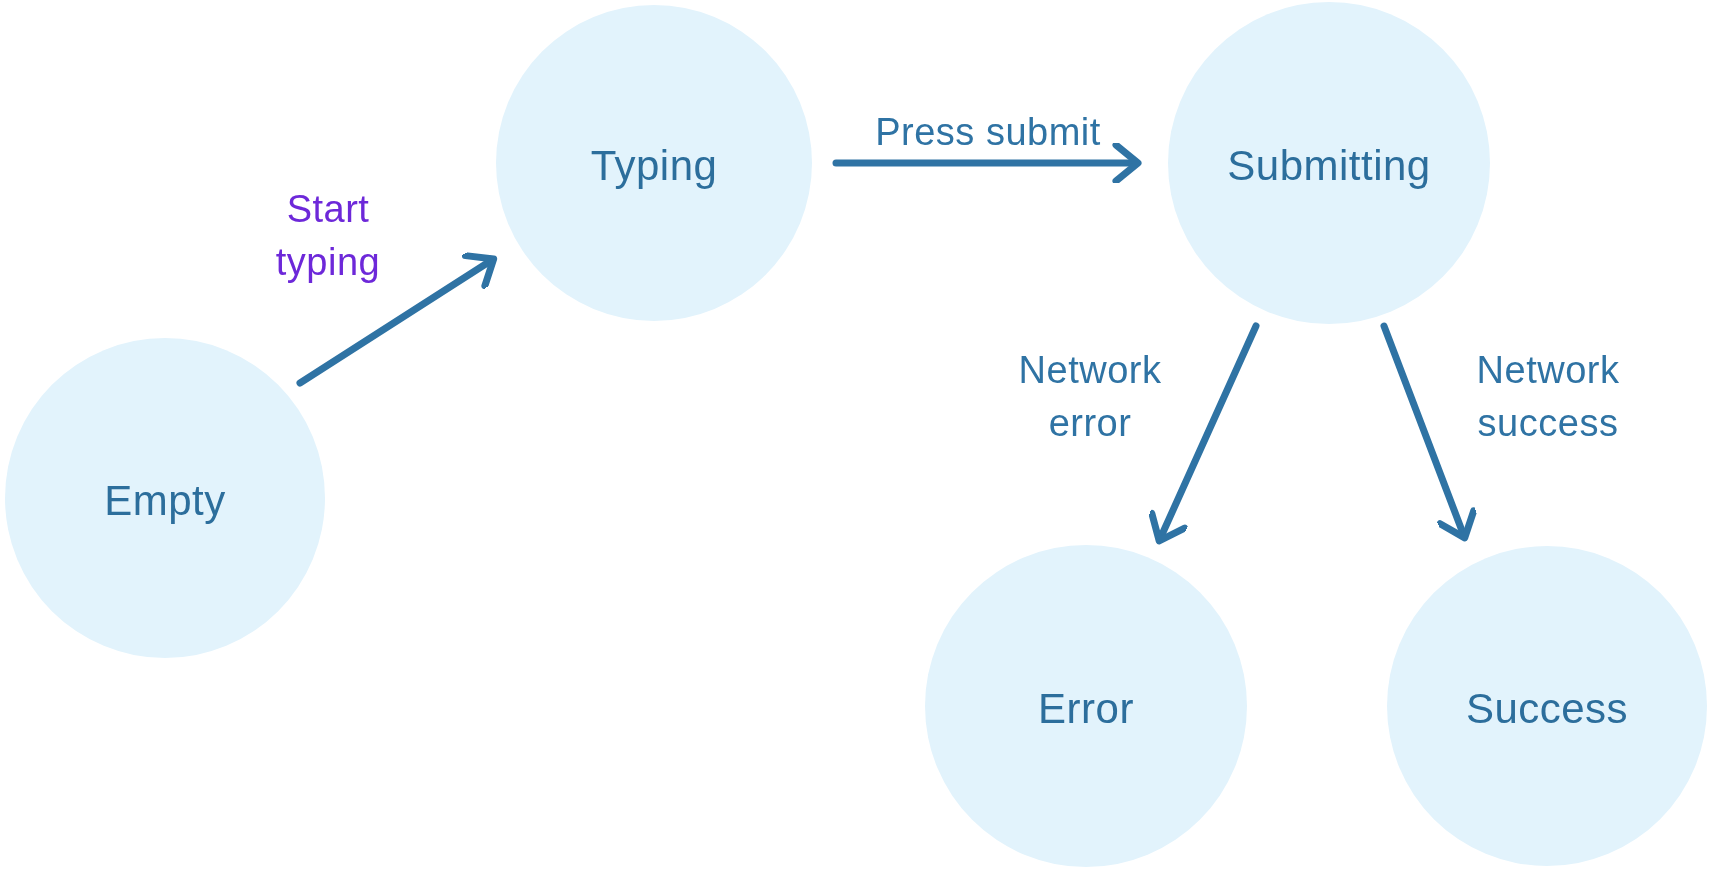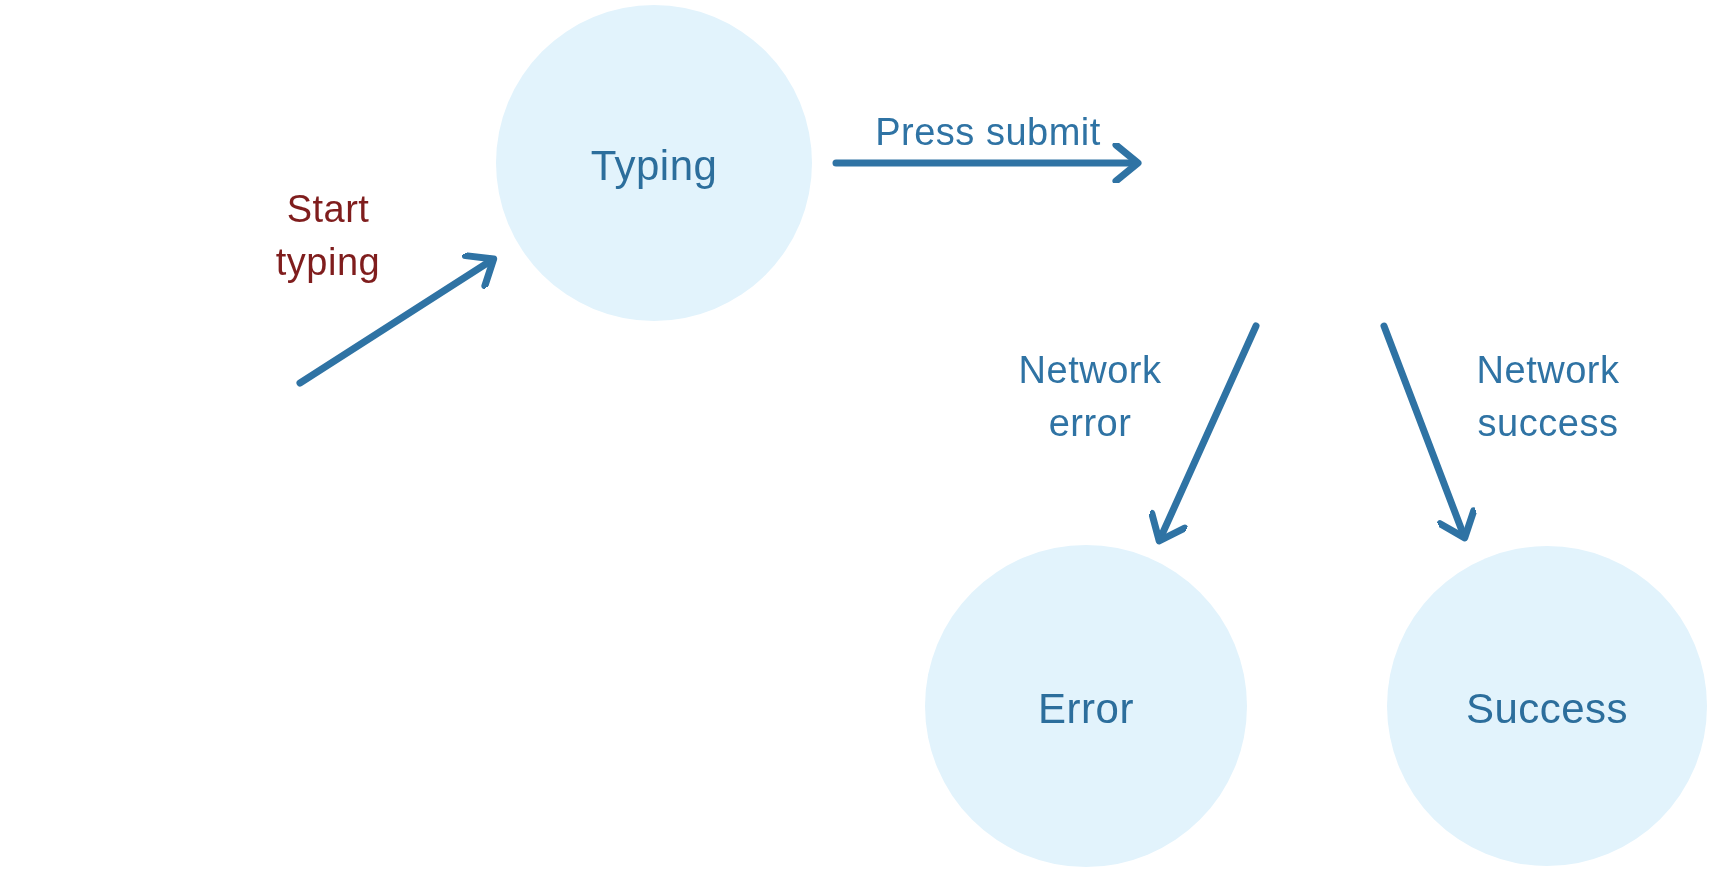--- a/index.html
+++ b/index.html
@@ -61,31 +61,37 @@
       <marker id="arrowhead" viewBox="0 0 40 40" refX="31" refY="20" markerWidth="40" markerHeight="40" markerUnits="userSpaceOnUse" orient="auto">
         <path id="arrowhead-path" d="M11 2 L33 20 L11 38" fill="none" stroke="#2F73A4" stroke-width="7" stroke-linecap="round" stroke-linejoin="round"></path>
       </marker>
     </defs>
   <line x1="300" y1="383" x2="492" y2="260" stroke="#2F73A4" stroke-width="7" stroke-linecap="round" marker-end="url(#arrowhead)"></line>
       <line x1="836" y1="163" x2="1136" y2="163" stroke="#2F73A4" stroke-width="7" stroke-linecap="round" marker-end="url(#arrowhead)"></line>
       <line x1="1256" y1="326" x2="1160" y2="539" stroke="#2F73A4" stroke-width="7" stroke-linecap="round" marker-end="url(#arrowhead)"></line>
       <line x1="1384" y1="326" x2="1464" y2="536" stroke="#2F73A4" stroke-width="7" stroke-linecap="round" marker-end="url(#arrowhead)"></line>
     </svg>
 
+  <div class="node" style="left: 5px; top: 338px; width: 320px; height: 320px; background: rgb(226, 243, 252); color: rgb(44, 110, 156);">
+    <span class="node-label">Empty</span>
+  </div>
   <div class="node" style="left: 496px; top: 5px; width: 316px; height: 316px; background: rgb(226, 243, 252); color: rgb(44, 110, 156);">
     <span class="node-label">Typing</span>
+  </div>
+  <div class="node" style="left: 1168px; top: 2px; width: 322px; height: 322px; background: rgb(226, 243, 252); color: rgb(44, 110, 156);">
+    <span class="node-label">Submitting</span>
   </div>
   <div class="node" style="left: 925px; top: 545px; width: 322px; height: 322px; background: rgb(226, 243, 252); color: rgb(44, 110, 156);">
     <span class="node-label">Error</span>
   </div>
   <div class="node" style="left: 1387px; top: 546px; width: 320px; height: 320px; background: rgb(226, 243, 252); color: rgb(44, 110, 156);">
     <span class="node-label">Success</span>
   </div>
 
-  <div class="edge-label" style="left: 328px; top: 236px; color: #7f1d1d; text-align: center;">
+  <div class="edge-label" style="left: 328px; top: 236px; color: #6d28d9; text-align: center;">
     <span>Start</span>
     <span>typing</span>
   </div>
   <div class="edge-label" style="left: 988px; top: 88px; color: rgb(47, 115, 164); margin-top: 44px;">
     <span>Press submit</span>
 
   </div>
   <div class="edge-label" style="left: 1090px; top: 397px; color: rgb(47, 115, 164);">
     <span>Network</span>
     <span>error</span>

